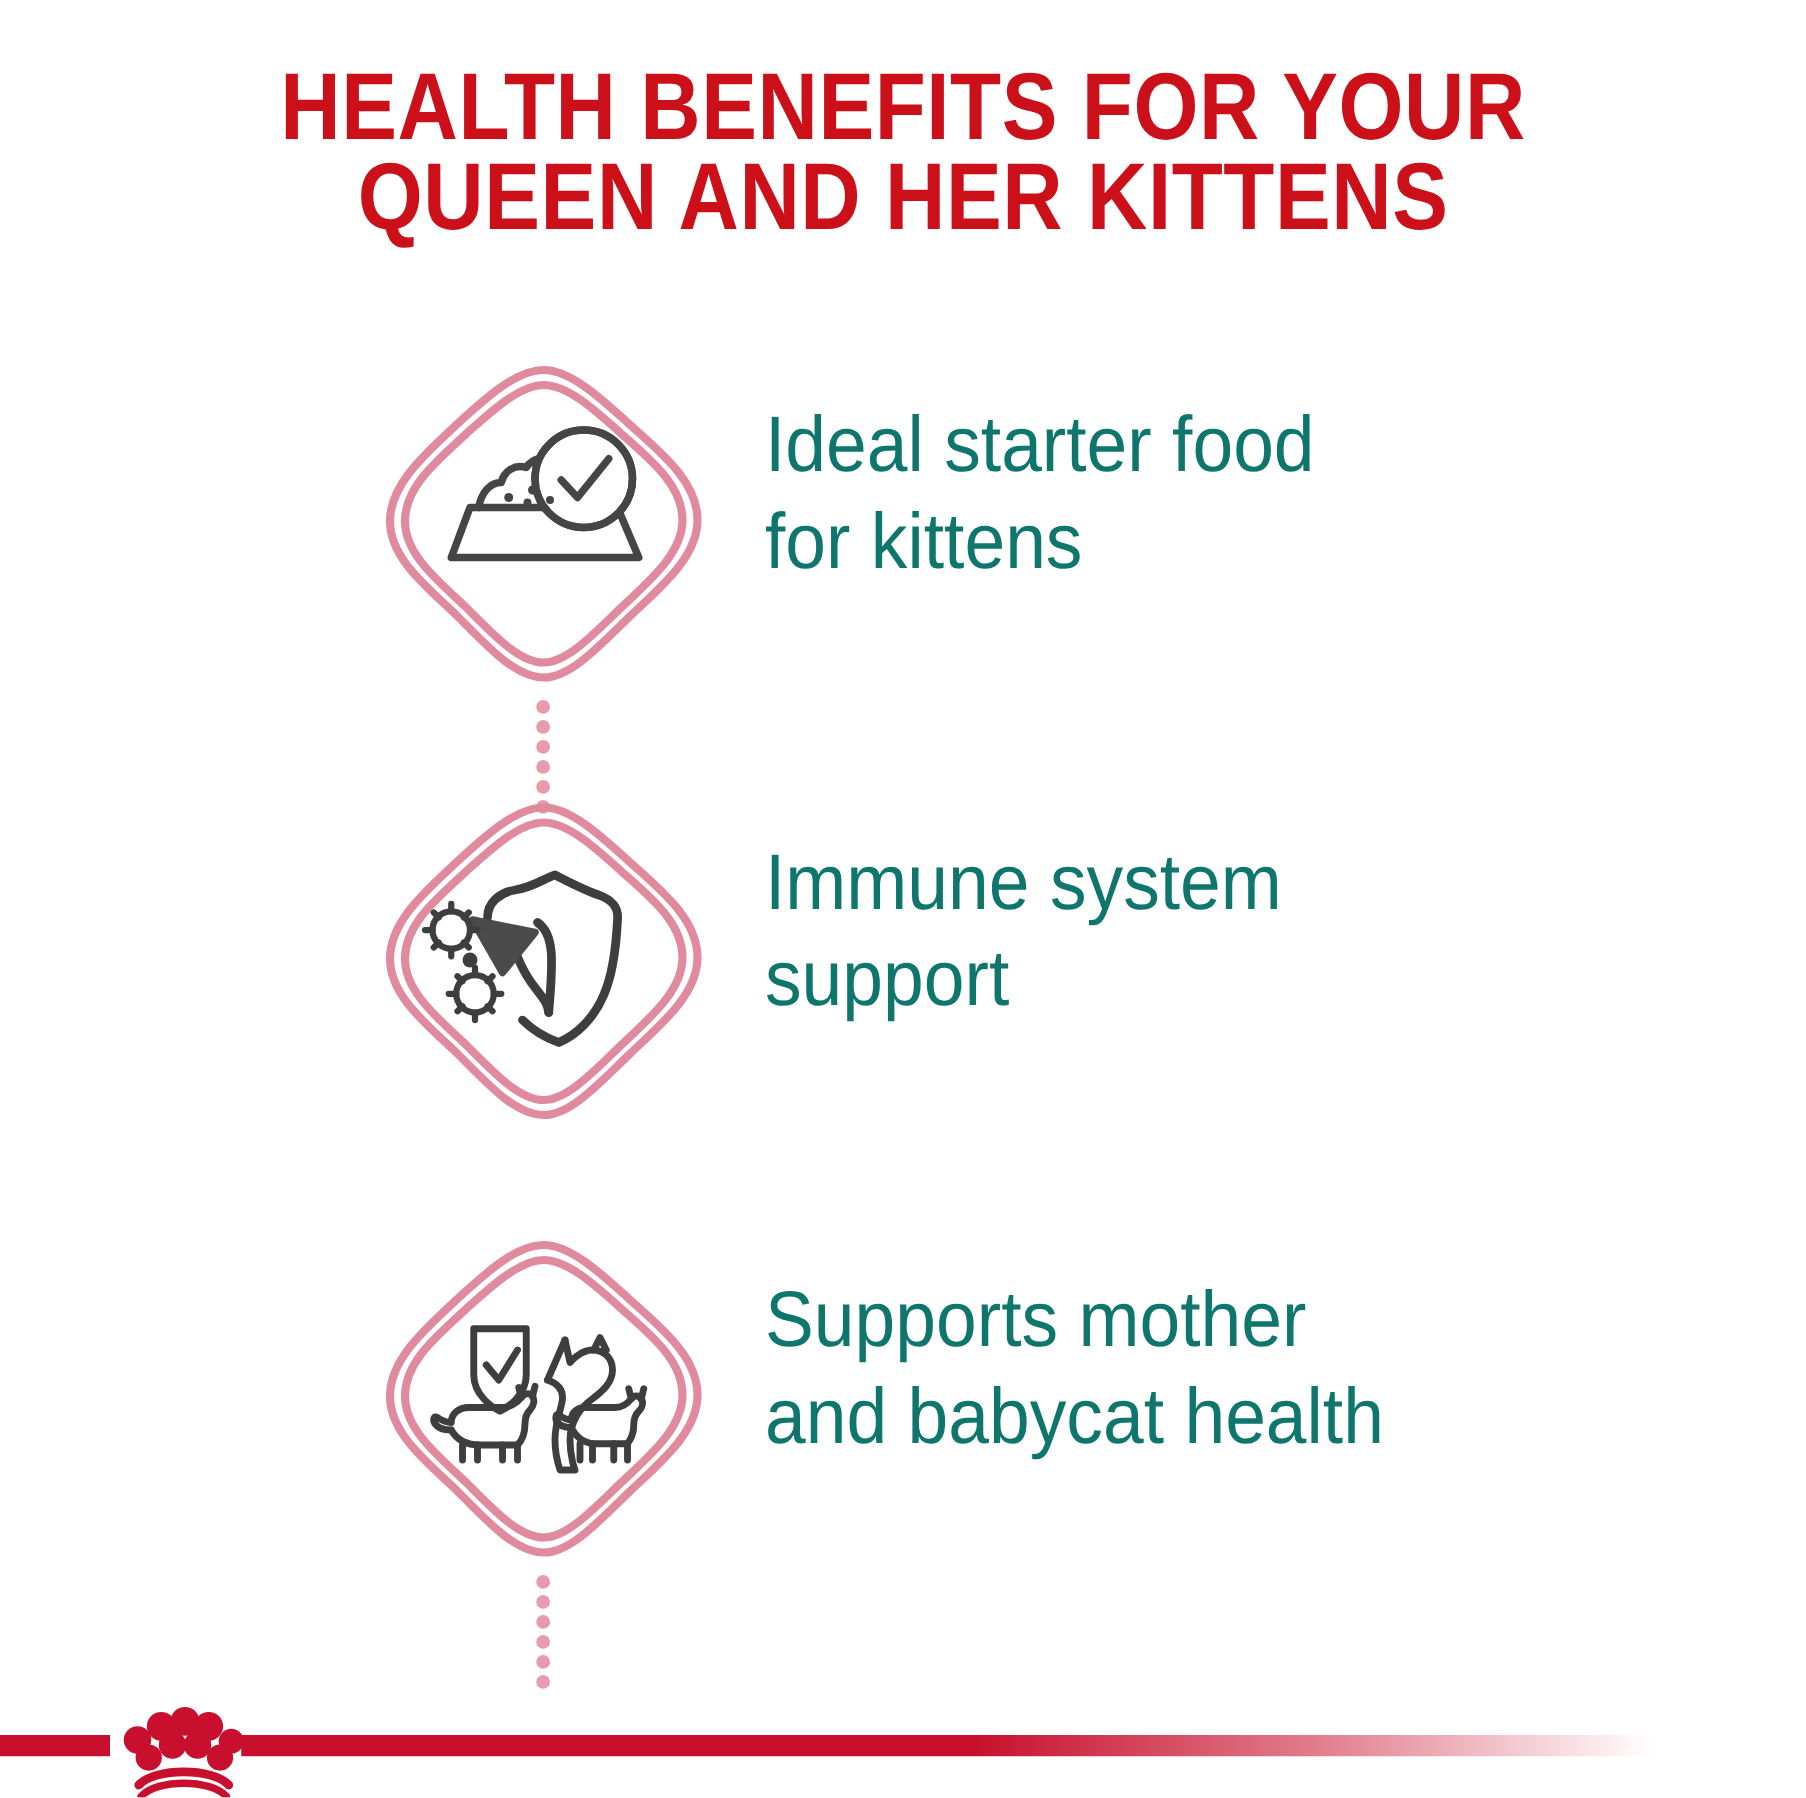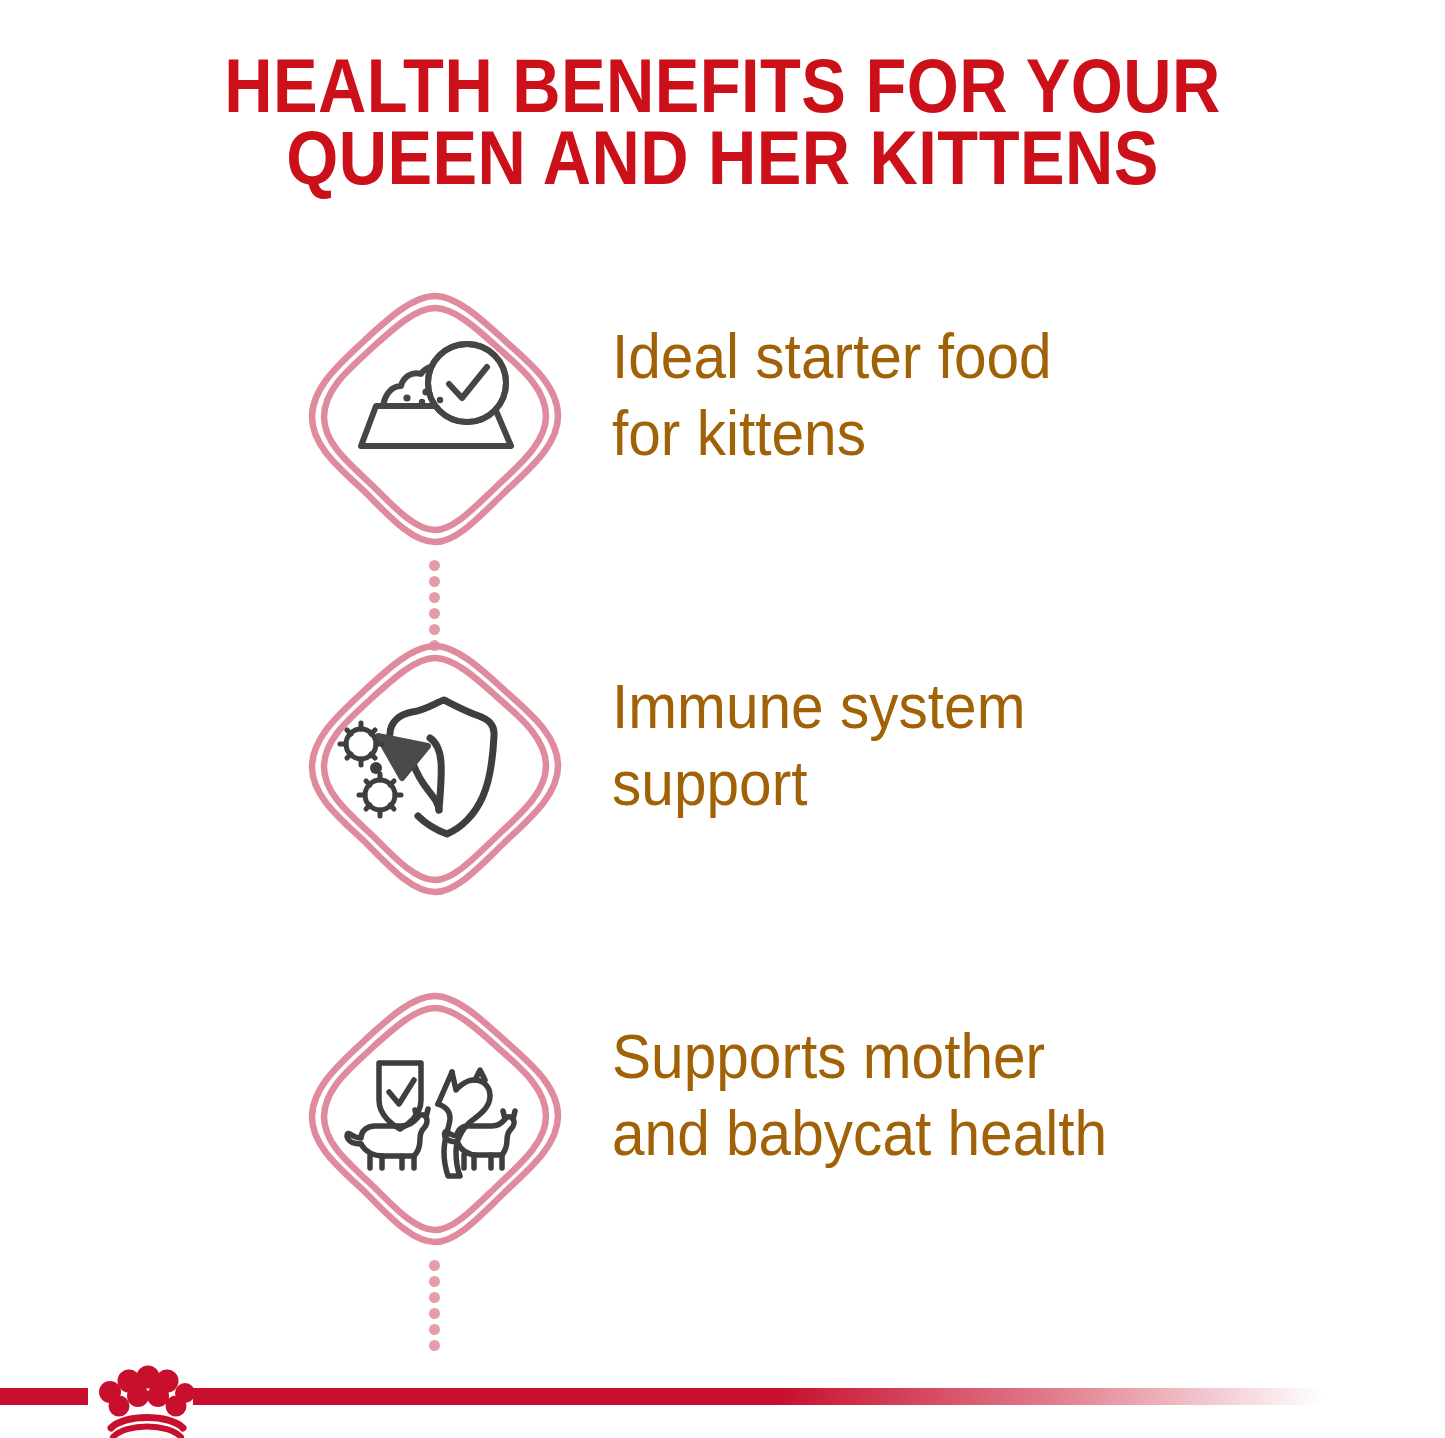--- a/index.html
+++ b/index.html
@@ -62,21 +62,21 @@
     display: block;
     width: 262px;
     height: 262px;
     overflow: visible;
   }
   .benefit-text {
     position: absolute;
     left: 612px;
     top: 30px;
     width: 770px;
-    color: #a16207;
+    color: #0f766e;
     font-family: "Liberation Sans Narrow", "Liberation Sans", sans-serif;
     font-weight: normal;
     font-size: 63px;
     line-height: 1.22;
   }
   .benefit-text .tline {
     display: block;
     transform: scaleX(0.93);
     transform-origin: left center;
     white-space: nowrap;

